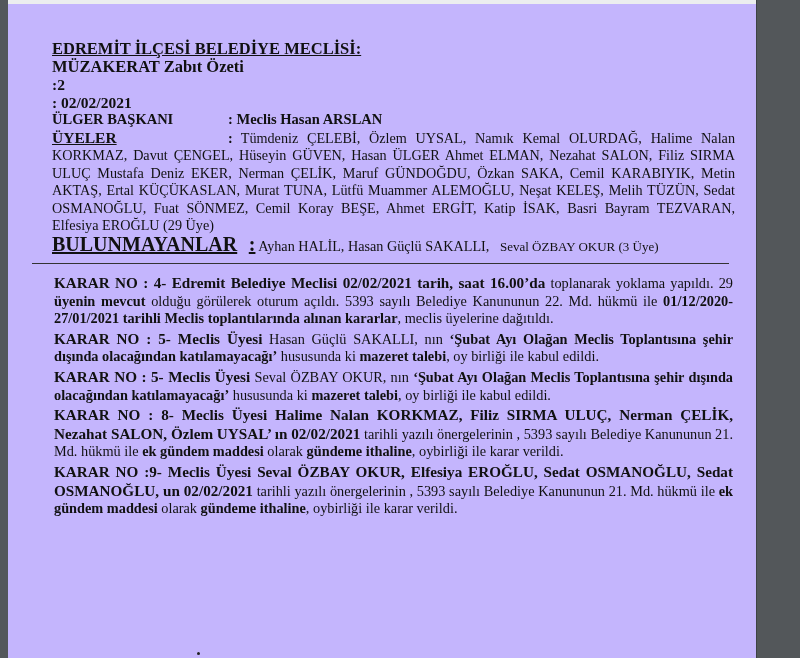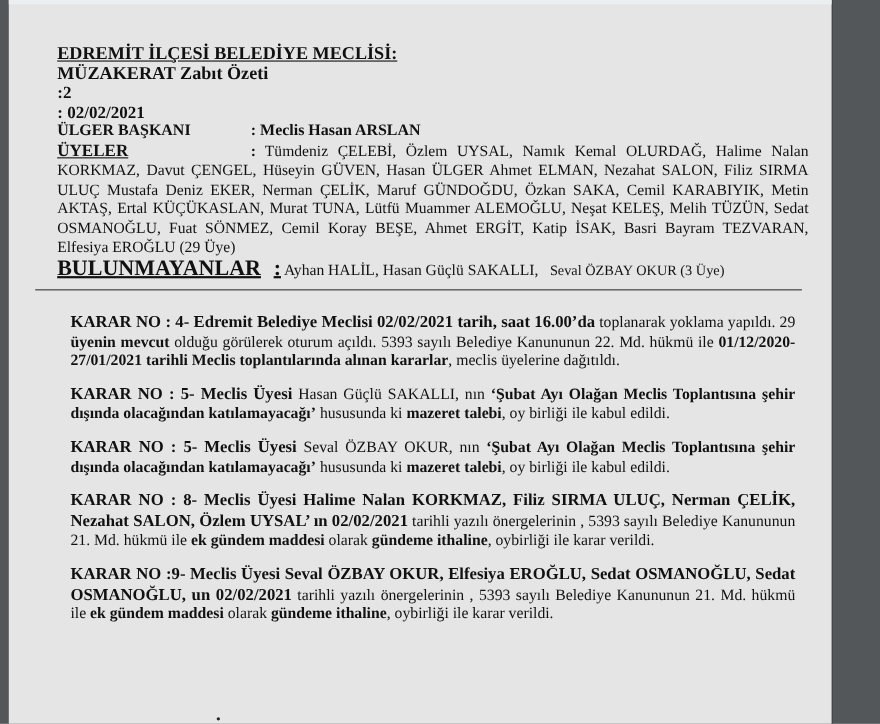--- a/index.html
+++ b/index.html
@@ -5,21 +5,21 @@
   html, body { margin: 0; padding: 0; }
   body {
     width: 800px; height: 658px; overflow: hidden;
     background: #53575a;
     font-family: "Liberation Serif", serif;
     color: #111;
     position: relative;
   }
   .page {
     position: absolute; left: 8px; top: 0; width: 748px; height: 658px;
-    background: #e5e5e5;
+    background: #c4b5fd;
     box-shadow: 1px 0 0 #3e4245;
   }
   .topstrip {
     position: absolute; left: 0; top: 0; width: 748px; height: 4px;
     background: #eceeef;
   }
   .content {
     position: absolute; left: 44px; top: 40px; width: 683px;
   }
   .hdr { font-weight: bold; font-size: 16.5px; line-height: 18px; white-space: nowrap; }
@@ -33,21 +33,21 @@
   .absent { font-size: 14.2px; line-height: 18px; white-space: nowrap; }
   .absent .lab { font-weight: bold; font-size: 20px; text-decoration: underline; }
   .absent .small { font-size: 13px; }
   .rule {
     position: absolute; left: 24px; top: 263px; width: 697px; height: 0;
     border-top: 1.6px solid #333;
   }
   .decisions {
     position: absolute; left: 44px; top: 272px; width: 683px;
   }
-  .para { font-size: 14.3px; line-height: 17.6px; text-align: justify; margin: 12px; }
+  .para { font-size: 14.3px; line-height: 17.6px; text-align: justify; margin: 2px; }
   .para .k { font-weight: bold; font-size: 15.2px; }
   .para b { font-weight: bold; }
   .dot { position: absolute; left: 189px; top: 652px; width: 3px; height: 3px; background: #222; border-radius: 50%; }
 </style>
 </head>
 <body>
 
 <div class="page">
   <div class="topstrip"></div>
 

